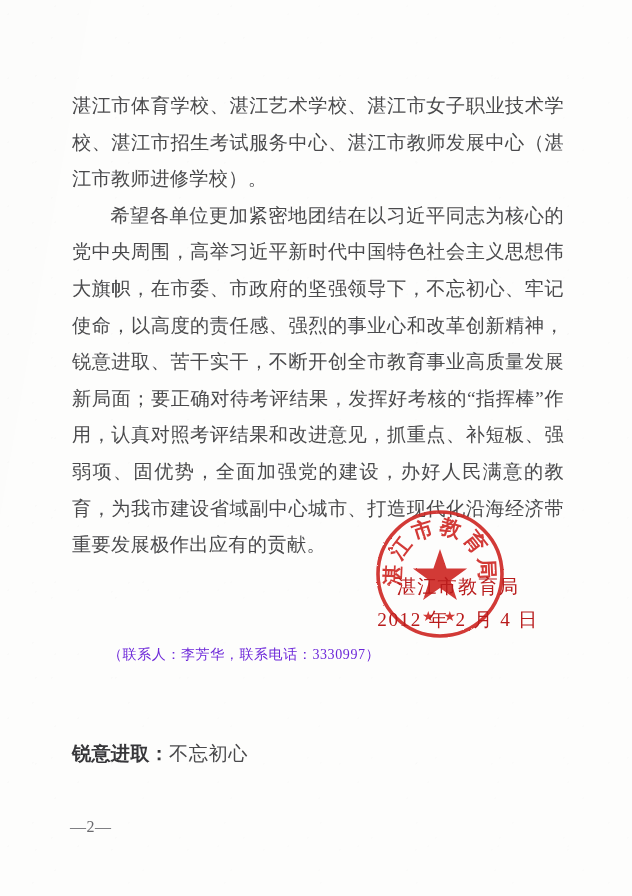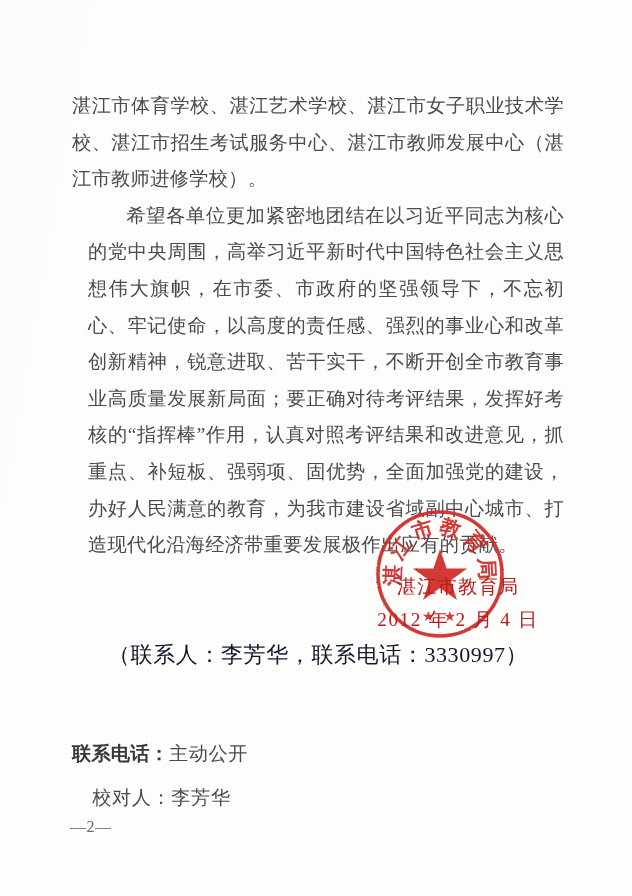--- a/index.html
+++ b/index.html
@@ -44,21 +44,21 @@
     color: #4a4a4c;
     text-align: justify;
     text-justify: inter-character;
     letter-spacing: 0.35px;
   }
   .para {
     margin: 0;
     text-align: justify;
     text-justify: inter-character;
   }
-  .para.indent { text-indent: 2em; margin-left: 16px; }
+  .para.indent { text-indent: 2em; }
 
   .sign-block {
     position: absolute;
     left: 352px;
     top: 570px;
     width: 212px;
     font-size: 19.2px;
     line-height: 33px;
     color: #b91c1c;
     text-align: center;
@@ -77,23 +77,23 @@
     height: 132px;
     z-index: 2;
     opacity: .92;
   }
   .seal svg { display: block; width: 100%; height: 100%; }
 
   .contact-line {
     position: absolute;
     left: 108px;
     top: 640px;
-    font-size: 22px;
+    font-size: 14px;
     line-height: 30px;
-    color: #0f172a;
+    color: #6d28d9;
     letter-spacing: 0.6px;
     white-space: nowrap;
   }
 
   .footer-block {
     position: absolute;
     left: 72px;
     top: 732px;
     font-size: 19.2px;
     line-height: 44px;
@@ -155,22 +155,19 @@
 
   <div class="sign-block">
     <div class="sign-line">湛江市教育局</div>
     <div class="date-line">2012 年 2 月 4 日</div>
   </div>
 
   <div class="contact-line">（联系人：李芳华，联系电话：3330997）</div>
 
   <div class="footer-block">
     <div class="footer-row">
-      <span class="label-bold">联系电话：</span><span>主动公开</span>
-    </div>
-    <div class="footer-row indent">
-      <span>校对人：</span><span>李芳华</span>
+      <span class="label-bold">锐意进取：</span><span>不忘初心</span>
     </div>
   </div>
 
   <div class="page-number">—2—</div>
 
 </div>
 
 </body></html>

